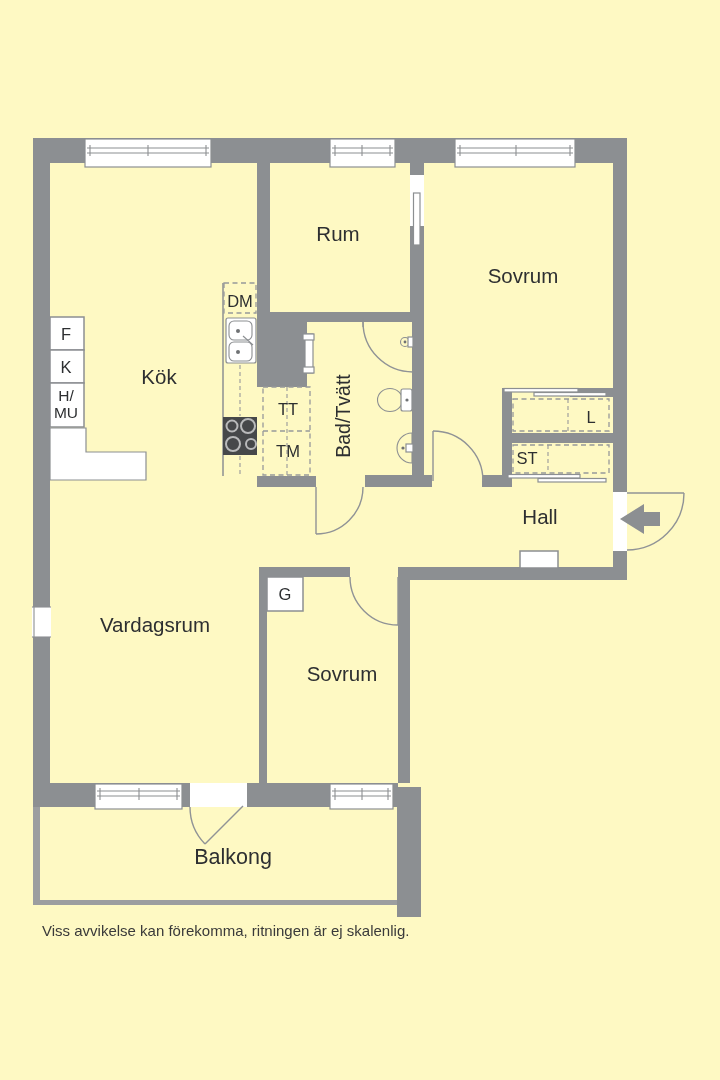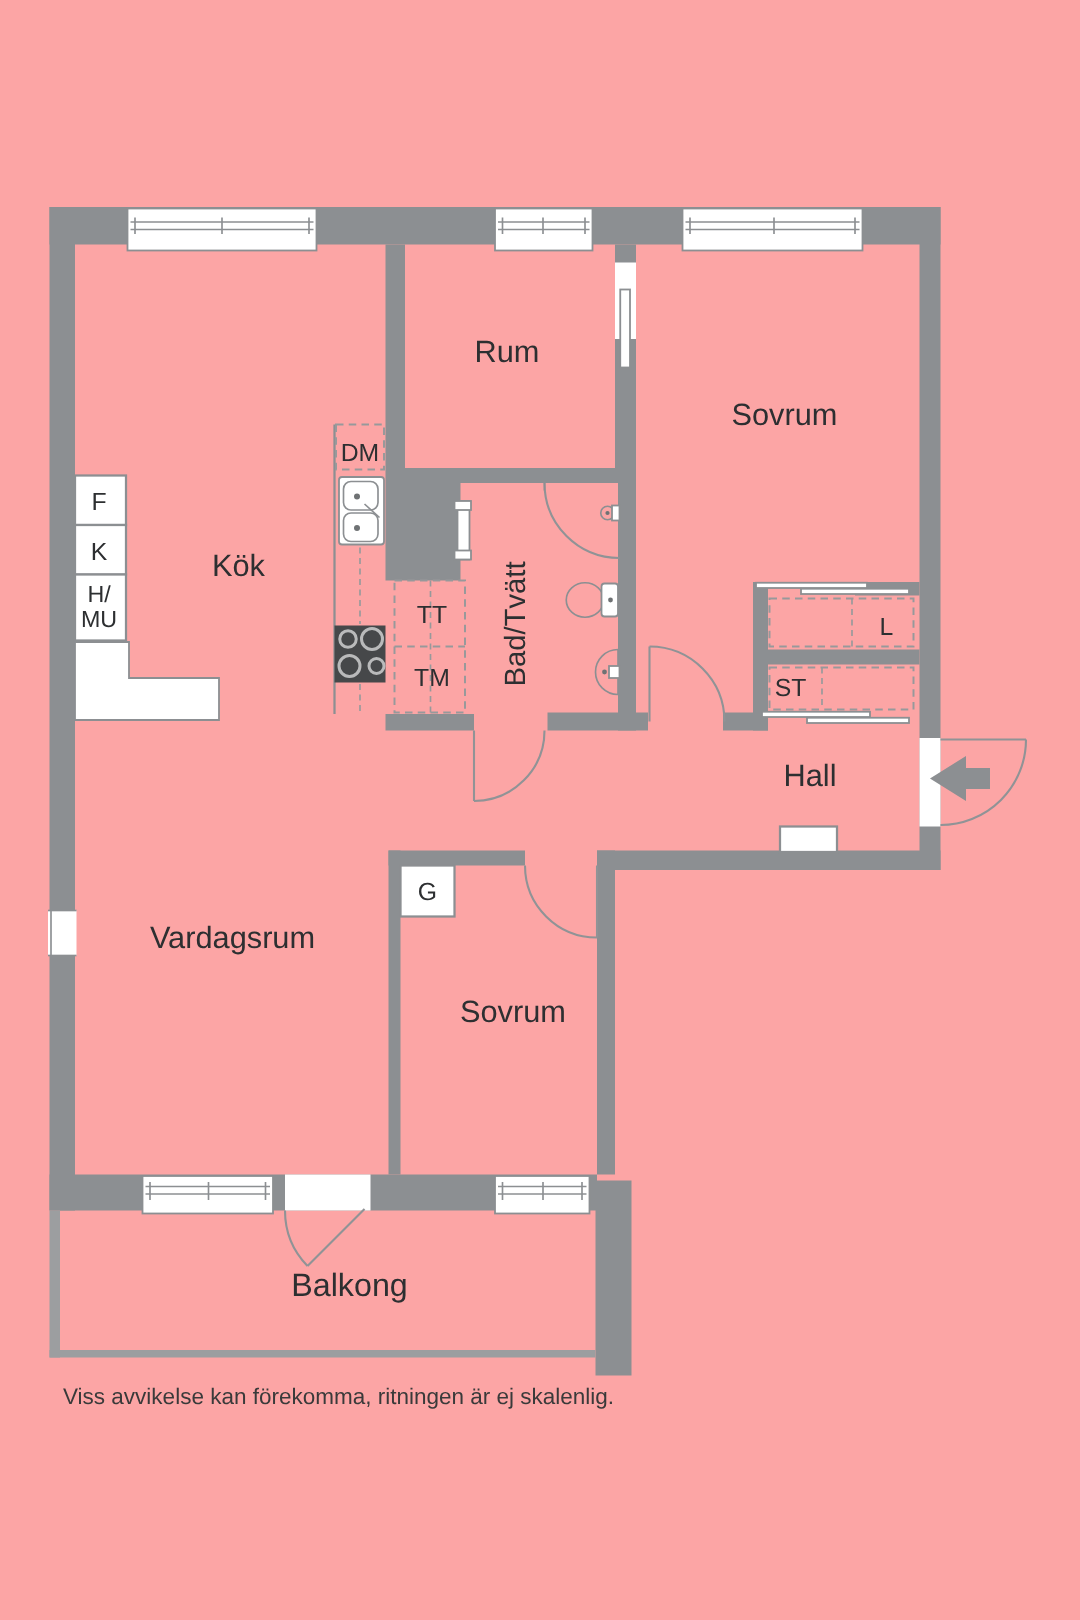--- a/index.html
+++ b/index.html
@@ -1,16 +1,16 @@
 <!DOCTYPE html>
 <html><head>
 <meta charset="utf-8">
 <style>
   html,body{margin:0;padding:0;background:#ffffff;}
-  .stage{position:relative;width:720px;height:1080px;background:#fca5a5;overflow:hidden;}
+  .stage{position:relative;width:720px;height:1080px;background:#fef9c3;overflow:hidden;}
   svg{display:block;}
   .wall{fill:#8c8f92;}
   .wall-light{fill:#9c9ea0;}
   .whitefill{fill:#ffffff;}
   .box{fill:#ffffff;stroke:#8c8f92;stroke-width:1.5;}
   .boxthin{fill:#ffffff;stroke:#8c8f92;stroke-width:1.2;}
   .ln{fill:none;stroke:#8c8f92;stroke-width:1.5;}
   .lnthin{fill:none;stroke:#8c8f92;stroke-width:1.1;}
   .arc{fill:none;stroke:#909396;stroke-width:1.4;}
   .dash{fill:none;stroke:#97999b;stroke-width:1.3;stroke-dasharray:5 3.5;}

